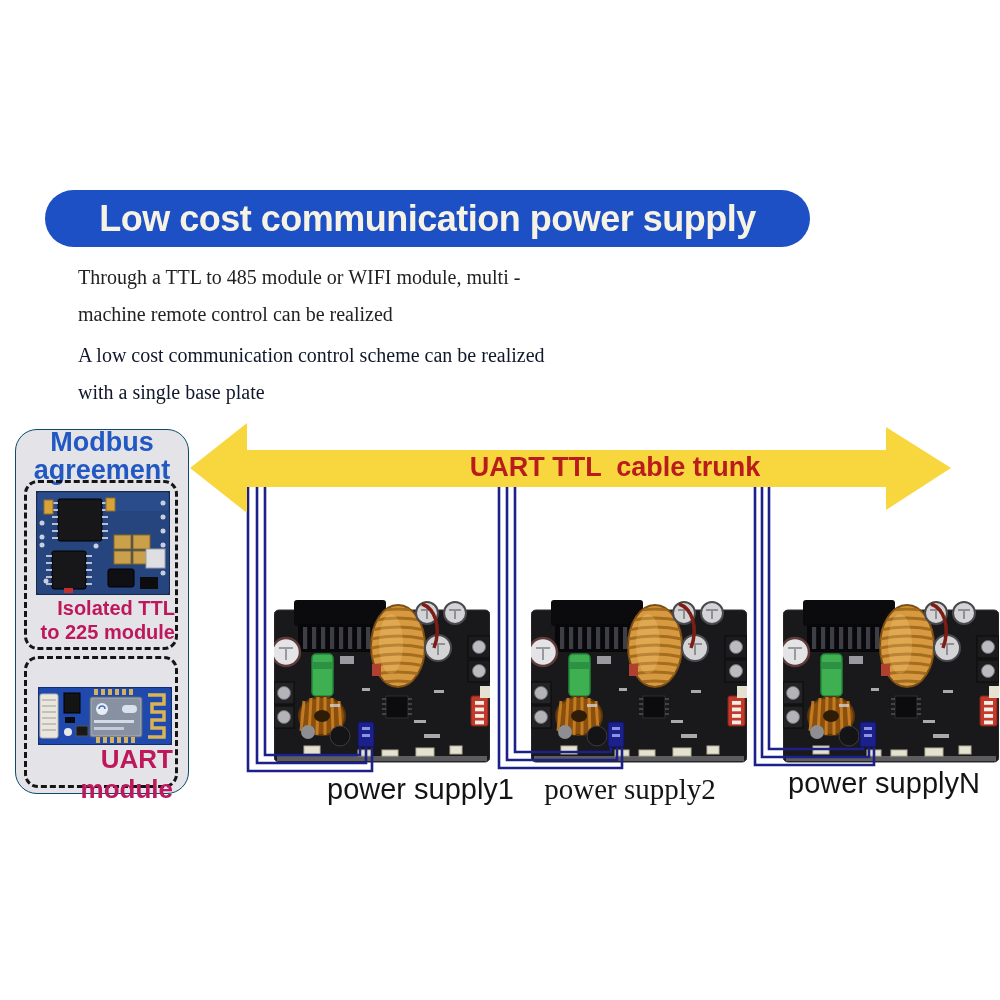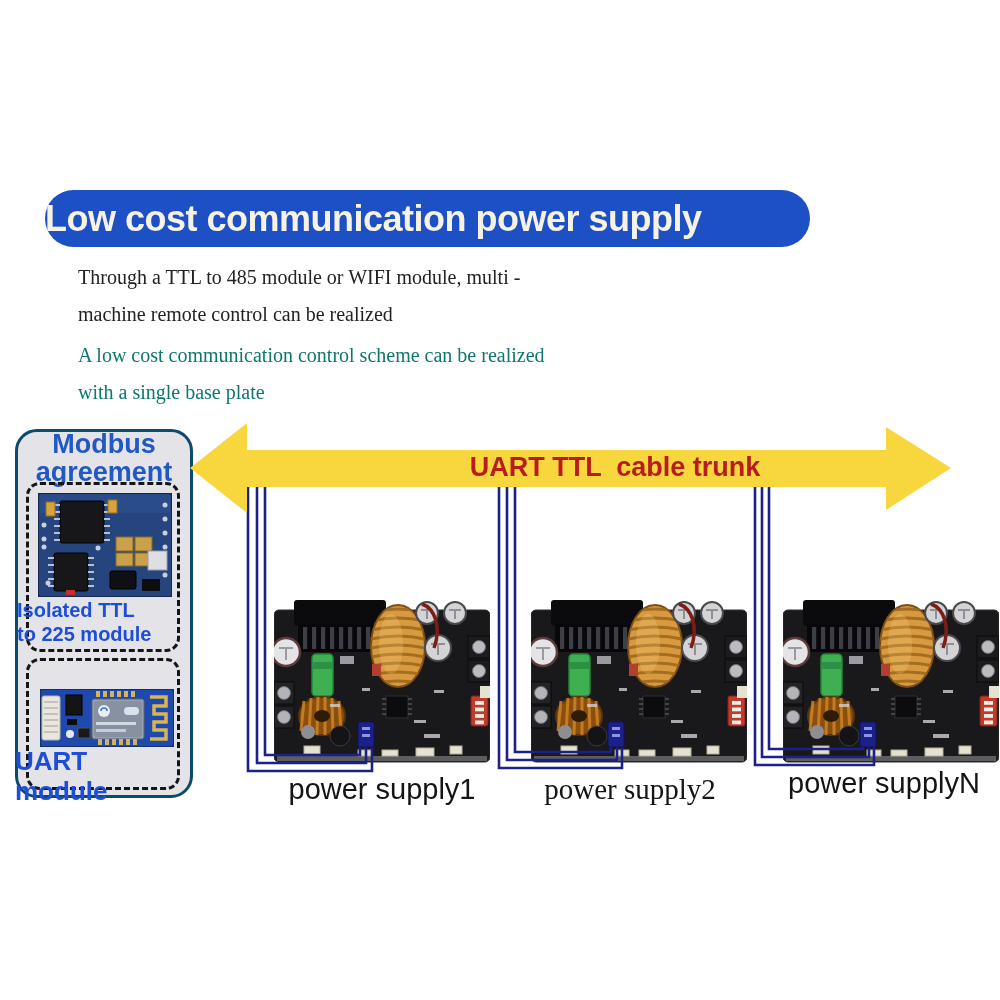--- a/index.html
+++ b/index.html
@@ -2,47 +2,47 @@
 <html><head>
 <meta charset="utf-8">
 <style>
   html,body{margin:0;padding:0;background:#ffffff;}
   #canvas{position:relative;width:1000px;height:1000px;background:#ffffff;overflow:hidden;
           font-family:"Liberation Sans","DejaVu Sans",sans-serif;}
   .abs{position:absolute;}
 
   
   #banner{left:45px;top:190px;width:765px;height:57px;border-radius:29px;background:#1d4fc5;
-          display:flex;align-items:center;justify-content:flex-start;z-index:3;}
+          display:flex;align-items:center;justify-content:center;z-index:3;}
   #banner .txt{color:#f6f2e4;font-size:36px;font-weight:bold;letter-spacing:-0.5px;white-space:nowrap;}
 
   
   .para{left:78px;width:820px;font-size:20px;line-height:37px;z-index:3;font-family:Liberation Serif, serif;}
   #intro{top:259px;color:#222222;}
-  #highlight{top:337px;color:#0f766e;}
+  #highlight{top:337px;color:#0f172a;}
 
   
   #modbus-panel{left:15px;top:429px;width:172px;height:363px;background:#e4e3e8;
-                border:3px solid #0c4a6e;border-radius:22px;z-index:1;}
+                border:1px solid #0c4a6e;border-radius:22px;z-index:1;}
   #modbus-title{left:0;top:-2px;width:172px;text-align:center;color:#2158c2;
                 font-size:27px;font-weight:bold;line-height:28px;}
   .dashed-box{border:3px dashed #151515;border-radius:14px;}
   #dash1{left:8px;top:50px;width:148px;height:164px;}
   #dash2{left:8px;top:226px;width:148px;height:126px;}
-  .mod-caption{width:160px;text-align:left;color:#1d4ed8;font-weight:bold;}
+  .mod-caption{width:160px;text-align:right;color:#be185d;font-weight:bold;}
   #ttl-caption{left:-1px;top:166px;font-size:20px;line-height:24px;}
   #wifi-caption{left:-3px;top:314px;font-size:26px;line-height:30px;}
 
   
   #trunk-label{left:400px;top:452px;width:430px;text-align:center;color:#b91c1c;
                font-size:27px;font-weight:bold;white-space:pre;z-index:4;}
 
   
   .psu-label{width:264px;text-align:center;color:#141414;font-size:29px;z-index:4;}
-  #psu1-label{left:250px;top:773px;}
+  #psu1-label{left:250px;top:773px;text-align:right;}
   #psu2-label{left:498px;top:773px;font-family:Liberation Serif, serif;}
   #psu3-label{left:752px;top:767px;}
 
   .board{width:216px;height:168px;z-index:1;}
   #board1{left:274px;top:600px;}
   #board2{left:531px;top:600px;}
   #board3{left:783px;top:600px;}
 
   #overlay{left:0;top:0;width:1000px;height:1000px;z-index:2;pointer-events:none;}
 </style>

